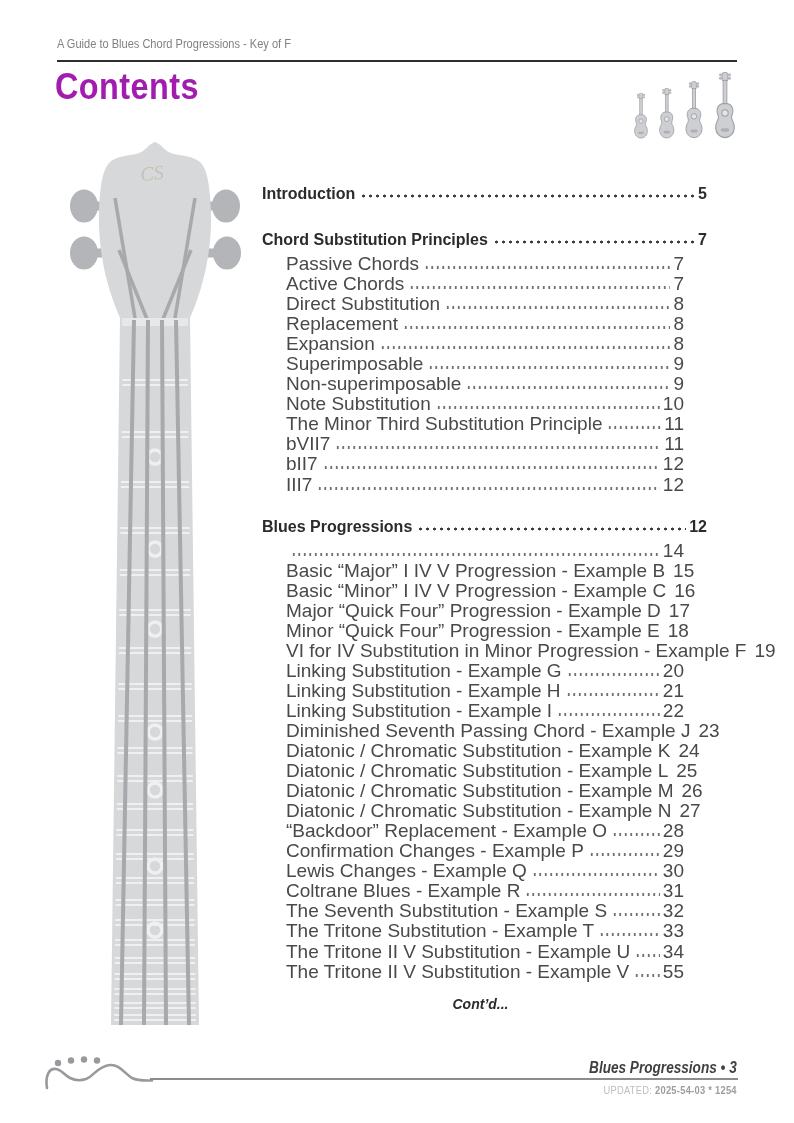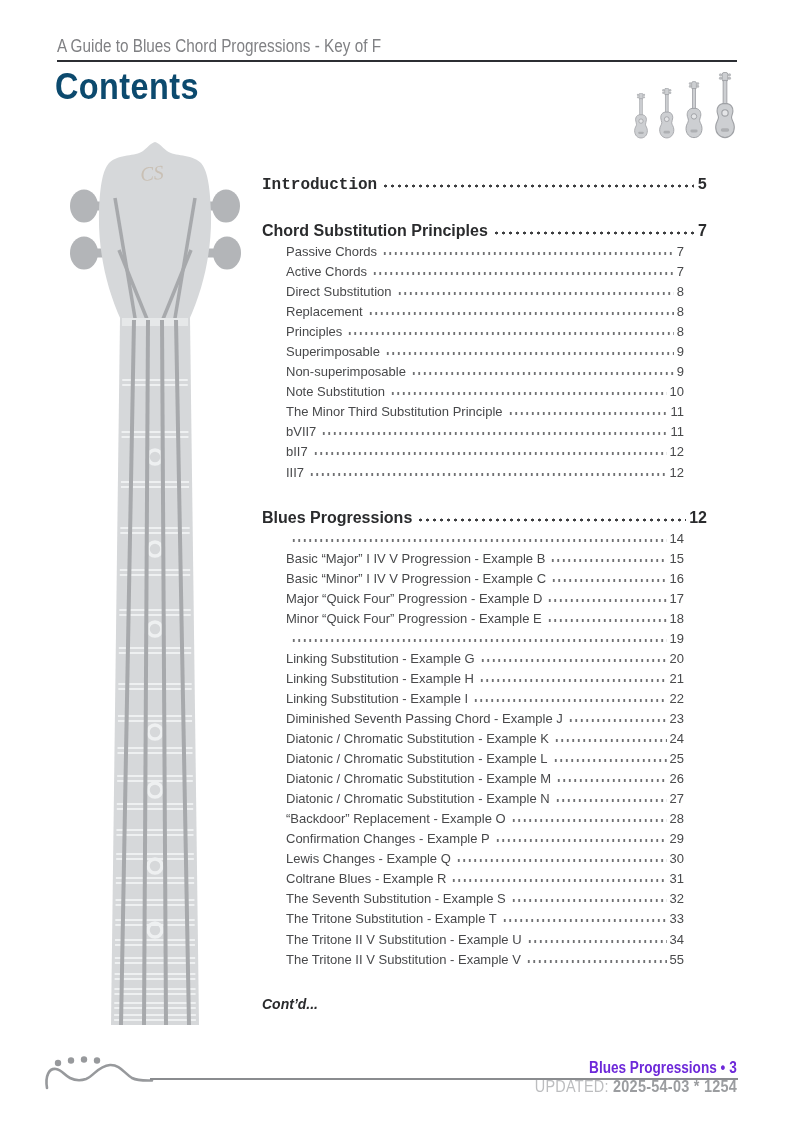--- a/index.html
+++ b/index.html
@@ -1,55 +1,55 @@
 <!DOCTYPE html>
 <html><head>
 <meta charset="utf-8">
 <style>
   * { margin:0; padding:0; box-sizing:border-box; }
   html,body { background:#ffffff; }
   body { font-family:"Liberation Sans", sans-serif; }
   .page{ position:relative; width:794px; height:1123px; margin:0 auto; background:#ffffff; overflow:hidden; }
 
   
-  .header-title{ position:absolute; left:57px; top:36px; font-size:18px; color:#808184; }
+  .header-title{ position:absolute; left:57px; top:36px; font-size:13px; color:#808184; }
   .cond{ display:inline-block; white-space:nowrap; transform:scaleX(0.85); transform-origin:0 50%; }
   .cond-r{ display:inline-block; white-space:nowrap; transform:scaleX(0.85); transform-origin:100% 50%; }
   .header-rule{ position:absolute; left:57px; top:60px; width:680px; height:2px; background:#2c2e33; }
-  .contents-title{ position:absolute; left:55px; top:66px; font-size:36px; font-weight:bold; color:#0c4a6e; letter-spacing:.5px; }
+  .contents-title{ position:absolute; left:55px; top:66px; font-size:36px; font-weight:bold; color:#a21caf; letter-spacing:.5px; }
   .contents-title .cond{ transform:scaleX(0.9); }
 
   
   .uke-family{ position:absolute; right:55px; top:72px; display:flex; align-items:flex-end; gap:5px; }
 
   
   .neck-svg{ position:absolute; left:0; top:0; }
 
   
   .toc{ position:absolute; left:262px; top:176px; width:445px; color:#48494b; }
   .toc-row{ display:flex; align-items:baseline; }
   .toc-row.l1{ height:22px; font-size:16px; font-weight:bold; color:#2a2b2d; margin-top:24px; }
-  .toc-row.l1:first-child{ margin-top:0;font-family:Liberation Mono, monospace; }
-  .toc-row.l2{ height:20.05px; font-size:13px; padding-left:24px; padding-right:23px; }
+  .toc-row.l1:first-child{ margin-top:9px; }
+  .toc-row.l2{ height:20.05px; font-size:19px; padding-left:24px; padding-right:23px; }
   .toc-row .lab{ white-space:nowrap; }
   .toc-row .dots{ flex:1; height:5px; margin:0 3px 1px 5px;
      background-image:radial-gradient(circle, #707173 1.1px, transparent 1.3px);
      background-size:5.5px 5px; background-repeat:repeat-x; background-position:left bottom; }
   .toc-row.l1 .dots{ height:6px;
      background-image:radial-gradient(circle, #3c3d3f 1.4px, transparent 1.6px);
      background-size:7px 6px; }
   .toc-row .pg{ white-space:nowrap; }
-  .contd{ margin-top:24px; text-align:left; padding-right:8px; font-size:14px; font-weight:bold; font-style:italic; color:#2a2b2d; }
+  .contd{ margin-top:15px; text-align:center; padding-right:8px; font-size:14px; font-weight:bold; font-style:italic; color:#2a2b2d; }
 
   
   .footer-gfx{ position:absolute; left:40px; top:1044px; }
   .footer-rule{ position:absolute; left:150px; top:1078px; width:588px; height:2px; background:#8a8c8f; }
   .footer-right{ position:absolute; right:57px; top:1059px; text-align:right; }
-  .footer-section{ font-size:16px; font-weight:bold; color:#6d28d9; }
-  .footer-updated{ font-size:17px; letter-spacing:.3px; }
+  .footer-section{ font-size:16px; font-weight:bold; color:#404040;font-style:italic; }
+  .footer-updated{ margin-top:7px; font-size:11px; letter-spacing:.3px; }
   .footer-updated .ulabel{ color:#bcbdbf; }
   .footer-updated .uvalue{ color:#9b9da0; font-weight:bold; }
 </style>
 </head>
 <body>
 
 <div class="page">
 
   <div class="header-title">
     <span class="cond">A Guide to Blues Chord Progressions - Key of F</span>
@@ -208,21 +208,21 @@
           <span class="lab">Direct Substitution</span>
           <span class="dots"></span>
           <span class="pg">8</span>
         </div>
         <div class="toc-row l2">
           <span class="lab">Replacement</span>
           <span class="dots"></span>
           <span class="pg">8</span>
         </div>
         <div class="toc-row l2">
-          <span class="lab">Principles</span>
+          <span class="lab">Expansion</span>
           <span class="dots"></span>
           <span class="pg">8</span>
         </div>
         <div class="toc-row l2">
           <span class="lab">Superimposable</span>
           <span class="dots"></span>
           <span class="pg">9</span>
         </div>
         <div class="toc-row l2">
           <span class="lab">Non-superimposable</span>
@@ -277,20 +277,21 @@
           <span class="lab">Major “Quick Four” Progression - Example D</span>
           <span class="dots"></span>
           <span class="pg">17</span>
         </div>
         <div class="toc-row l2">
           <span class="lab">Minor “Quick Four” Progression - Example E</span>
           <span class="dots"></span>
           <span class="pg">18</span>
         </div>
         <div class="toc-row l2">
+          <span class="lab">VI for IV Substitution in Minor Progression - Example F</span>
           <span class="dots"></span>
           <span class="pg">19</span>
         </div>
         <div class="toc-row l2">
           <span class="lab">Linking Substitution - Example G</span>
           <span class="dots"></span>
           <span class="pg">20</span>
         </div>
         <div class="toc-row l2">
           <span class="lab">Linking Substitution - Example H</span>

